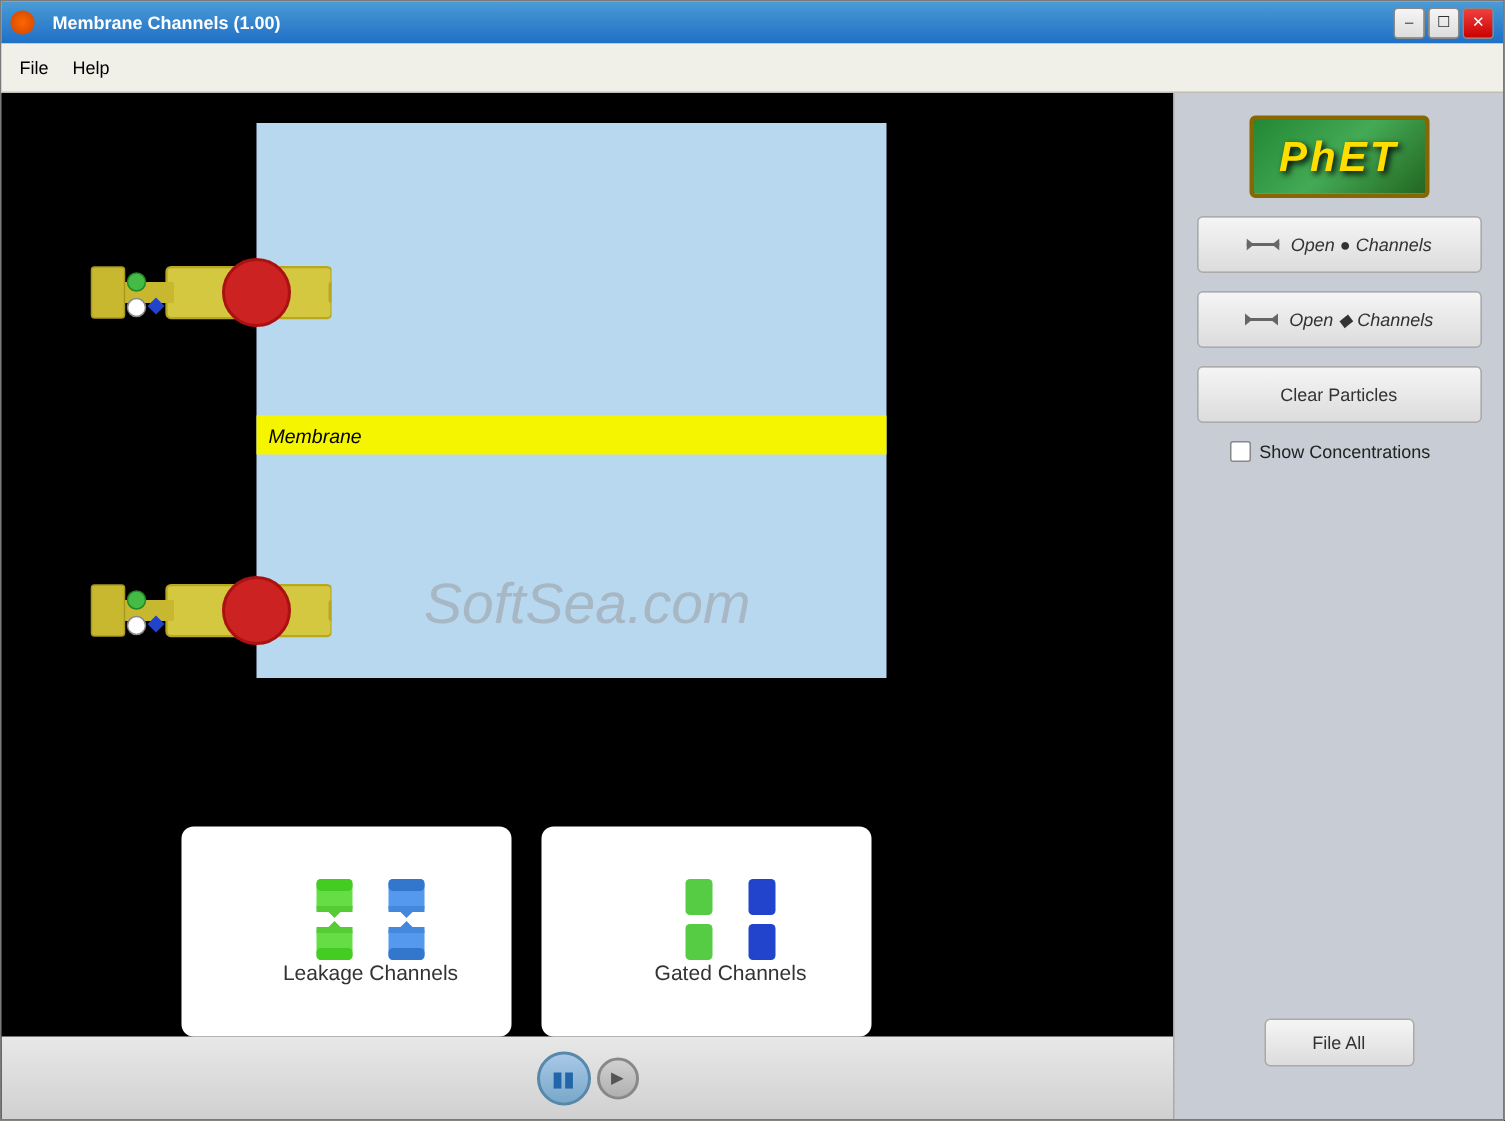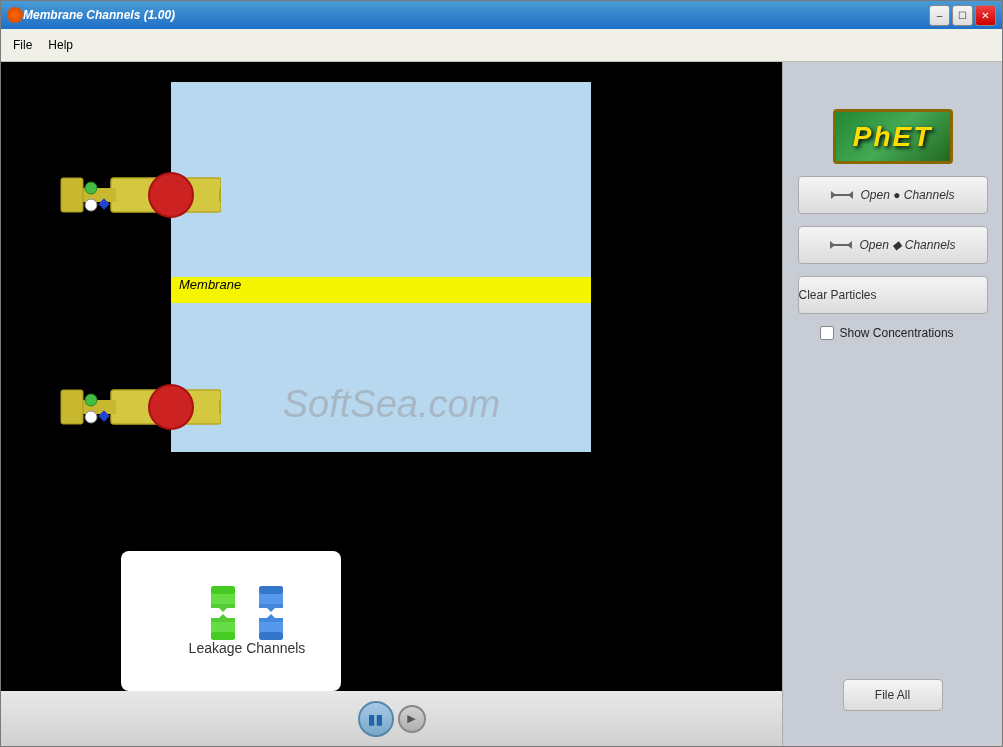--- a/index.html
+++ b/index.html
@@ -28,22 +28,21 @@
       height: 28px;
       display: flex;
       align-items: center;
       justify-content: space-between;
       padding: 0 6px;
       flex-shrink: 0;
     }
     .title-bar-left {
       display: flex;
       align-items: center;
-      gap: 0;
-      font-style: italic;
+      gap: 12px;
     }
     .title-icon {
       width: 16px;
       height: 16px;
       background: radial-gradient(circle, #ff6600, #cc4400);
       border-radius: 50%;
     }
     .title-text {
       color: white;
       font-size: 12px;
@@ -117,21 +116,21 @@
 
     
     .membrane-bar {
       position: absolute;
       top: 215px;
       left: 170px;
       width: 420px;
       height: 26px;
       background: #f5f500;
       display: flex;
-      align-items: flex-start;
+      align-items: center;
       padding-left: 8px;
     }
     .membrane-label {
       font-size: 13px;
       color: #000;
       font-style: italic;
     }
 
     
     .syringe {
@@ -300,21 +299,20 @@
     
     .phet-logo {
       width: 120px;
       height: 55px;
       background: linear-gradient(135deg, #228833, #44aa55, #226622);
       border: 3px solid #886600;
       border-radius: 4px;
       display: flex;
       align-items: center;
       justify-content: center;
-      margin-top: 32px;
     }
 
     .phet-text {
       font-size: 28px;
       font-weight: bold;
       color: #ffdd00;
       font-style: italic;
       text-shadow: 2px 2px 4px #000;
       letter-spacing: 2px;
     }
@@ -338,21 +336,21 @@
 
     
     .clear-btn {
       width: 190px;
       height: 38px;
       background: linear-gradient(to bottom, #f5f5f5, #dcdcdc);
       border: 1px solid #aaa;
       border-radius: 4px;
       display: flex;
       align-items: center;
-      justify-content: flex-start;
+      justify-content: center;
       cursor: pointer;
       font-size: 12px;
       color: #333;
     }
 
     
     .checkbox-row {
       display: flex;
       align-items: center;
       gap: 6px;
@@ -500,20 +498,35 @@
                 <rect x="2" y="0" width="24" height="8" rx="3" fill="#3377cc"></rect>
                 <path d="M2,18 L2,22 L10,22 L14,26 L18,22 L26,22 L26,18 Z" fill="#4488dd"></path>
                 <rect x="2" y="32" width="24" height="22" rx="3" fill="#5599ee"></rect>
                 <rect x="2" y="46" width="24" height="8" rx="3" fill="#3377cc"></rect>
                 <path d="M2,36 L2,32 L10,32 L14,28 L18,32 L26,32 L26,36 Z" fill="#4488dd"></path>
               </svg>
             </div>
             <span class="card-label">Leakage Channels</span>
           </div>
 
+          <div class="channel-card">
+            <div class="card-icons">
+
+              <svg width="22" height="54" viewBox="0 0 22 54">
+                <rect x="2" y="0" width="18" height="24" rx="3" fill="#55cc44"></rect>
+                <rect x="2" y="30" width="18" height="24" rx="3" fill="#55cc44"></rect>
+              </svg>
+
+              <svg width="22" height="54" viewBox="0 0 22 54">
+                <rect x="2" y="0" width="18" height="24" rx="3" fill="#2244cc"></rect>
+                <rect x="2" y="30" width="18" height="24" rx="3" fill="#2244cc"></rect>
+              </svg>
+            </div>
+            <span class="card-label">Gated Channels</span>
+          </div>
         </div>
 
         <div class="speed-bar">
           <div class="playback-buttons">
             <div class="play-btn">▮▮</div>
             <div class="play-btn-small">▶</div>
           </div>
         </div>
       </div>
     </div>

